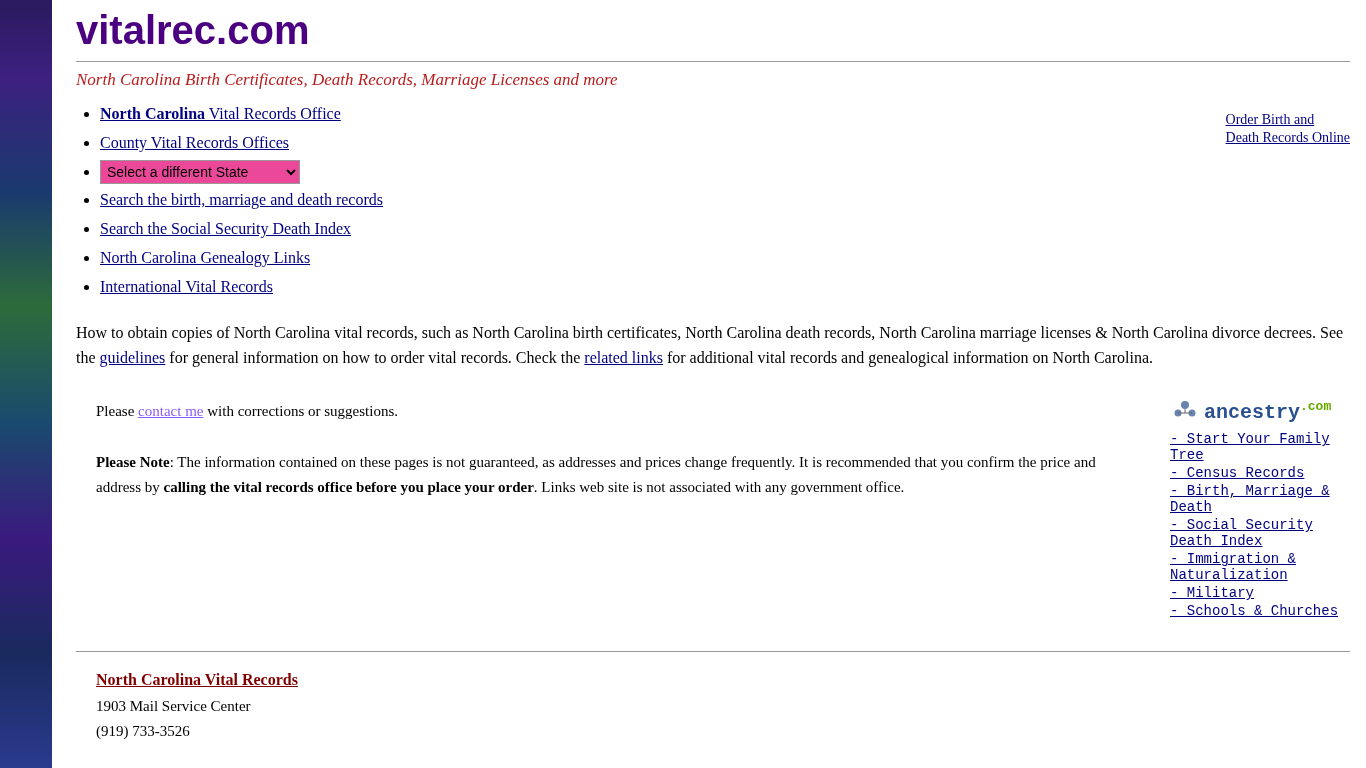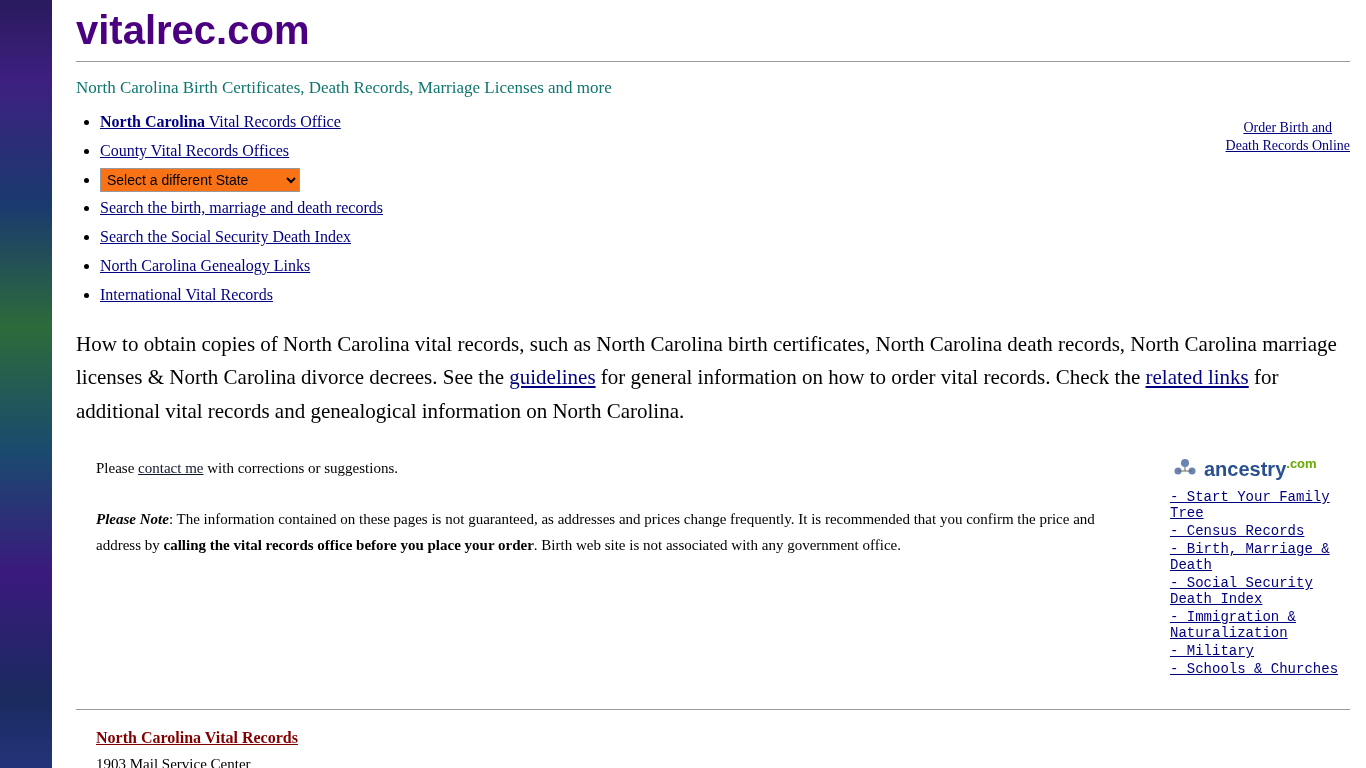--- a/index.html
+++ b/index.html
@@ -34,23 +34,24 @@
       font-size: 16px;
       font-style: italic;
       margin-top: 2px;
     }
     hr {
       border: none;
       border-top: 1px solid #999;
       margin: 8px 0;
     }
     .state-header {
-      color: #0f766e;
+      color: #b91c1c;
       font-size: 17px;
-      margin: 16px 0 10px 0;
+      font-style: italic;
+      margin: 8px 0 10px 0;
     }
     .nav-list {
       list-style: disc;
       padding-left: 24px;
       line-height: 1.8;
     }
     .nav-list li {
       font-size: 16px;
     }
     .nav-list a {
@@ -59,75 +60,73 @@
     }
     .top-nav-area {
       display: flex;
       align-items: flex-start;
       gap: 20px;
     }
     .top-nav-links {
       flex: 1;
     }
     .order-box {
-      text-align: center;
       margin-left: 40px;
       margin-top: 10px;
     }
     .order-box a {
       color: #000080;
       text-decoration: underline;
       font-size: 14px;
     }
     select#state-select {
       font-size: 14px;
       padding: 2px;
       border: 1px solid #999;
-      background: #f97316;
+      background: #ec4899;
       cursor: pointer;
       color: #000;
       width: 200px;
     }
     .secondary-nav {
       list-style: disc;
       padding-left: 24px;
       line-height: 1.8;
     }
     .secondary-nav a {
       color: #000080;
       text-decoration: underline;
       font-size: 16px;
     }
     .description-block {
       margin: 18px 0;
-      font-size: 21px;
+      font-size: 16px;
       line-height: 1.6;
       color: #000;
     }
     .description-block a {
       color: #000080;
       text-decoration: underline;
     }
     .bottom-section {
       display: flex;
       margin-top: 10px;
     }
     .note-area {
       flex: 1;
       font-size: 15px;
       line-height: 1.7;
       padding: 10px 10px 10px 20px;
     }
     .note-area a {
-      color: #0f172a;
+      color: #8b5cf6;
       text-decoration: underline;
     }
     .note-area .please-note-label {
       font-weight: bold;
-      font-style: italic;
     }
     .ancestry-sidebar {
       width: 200px;
       padding: 10px 10px 10px 20px;
       flex-shrink: 0;
     }
     .ancestry-logo {
       display: flex;
       align-items: center;
       margin-bottom: 8px;
@@ -235,36 +234,36 @@
   </div>
 
   <div class="bottom-section">
 
     <div class="note-area">
       <p>
         <span>Please </span><a href="#">contact me</a><span> with corrections or suggestions.</span>
       </p>
       <br>
       <p>
-        <span class="please-note-label">Please Note</span><span>: The information contained on these pages is not guaranteed, as addresses and prices change frequently. It is recommended that you confirm the price and address by </span><strong>calling the vital records office before you place your order</strong><span>. Birth web site is not associated with any government office.</span>
+        <span class="please-note-label">Please Note</span><span>: The information contained on these pages is not guaranteed, as addresses and prices change frequently. It is recommended that you confirm the price and address by </span><strong>calling the vital records office before you place your order</strong><span>. Links web site is not associated with any government office.</span>
       </p>
     </div>
 
     <div class="ancestry-sidebar">
       <div class="ancestry-logo">
 
         <svg class="ancestry-icon" viewBox="0 0 30 24" xmlns="http://www.w3.org/2000/svg">
           <circle cx="15" cy="6" r="4" fill="#2a5090" opacity="0.7"></circle>
           <circle cx="8" cy="14" r="3.5" fill="#2a5090" opacity="0.7"></circle>
           <circle cx="22" cy="14" r="3.5" fill="#2a5090" opacity="0.7"></circle>
           <line x1="15" y1="10" x2="15" y2="14" stroke="#666" stroke-width="1"></line>
           <line x1="15" y1="14" x2="8" y2="14" stroke="#666" stroke-width="1"></line>
           <line x1="15" y1="14" x2="22" y2="14" stroke="#666" stroke-width="1"></line>
         </svg>
-        <span style="font-size:20px;font-weight:bold;color:#2a5090;font-family:Liberation Sans, sans-serif;">ancestry<span style="color:#66aa00;font-size:13px;vertical-align:super;">.com</span></span>
+        <span style="font-size:20px;font-weight:bold;color:#2a5090;font-family:Liberation Mono, monospace;">ancestry<span style="color:#66aa00;font-size:13px;vertical-align:super;">.com</span></span>
       </div>
       <ul class="ancestry-links">
         <li><a href="#">- Start Your Family Tree</a></li>
         <li><a href="#">- Census Records</a></li>
         <li><a href="#">- Birth, Marriage &amp; Death</a></li>
         <li><a href="#">- Social Security Death Index</a></li>
         <li><a href="#">- Immigration &amp; Naturalization</a></li>
         <li><a href="#">- Military</a></li>
         <li><a href="#">- Schools &amp; Churches</a></li>
       </ul>

